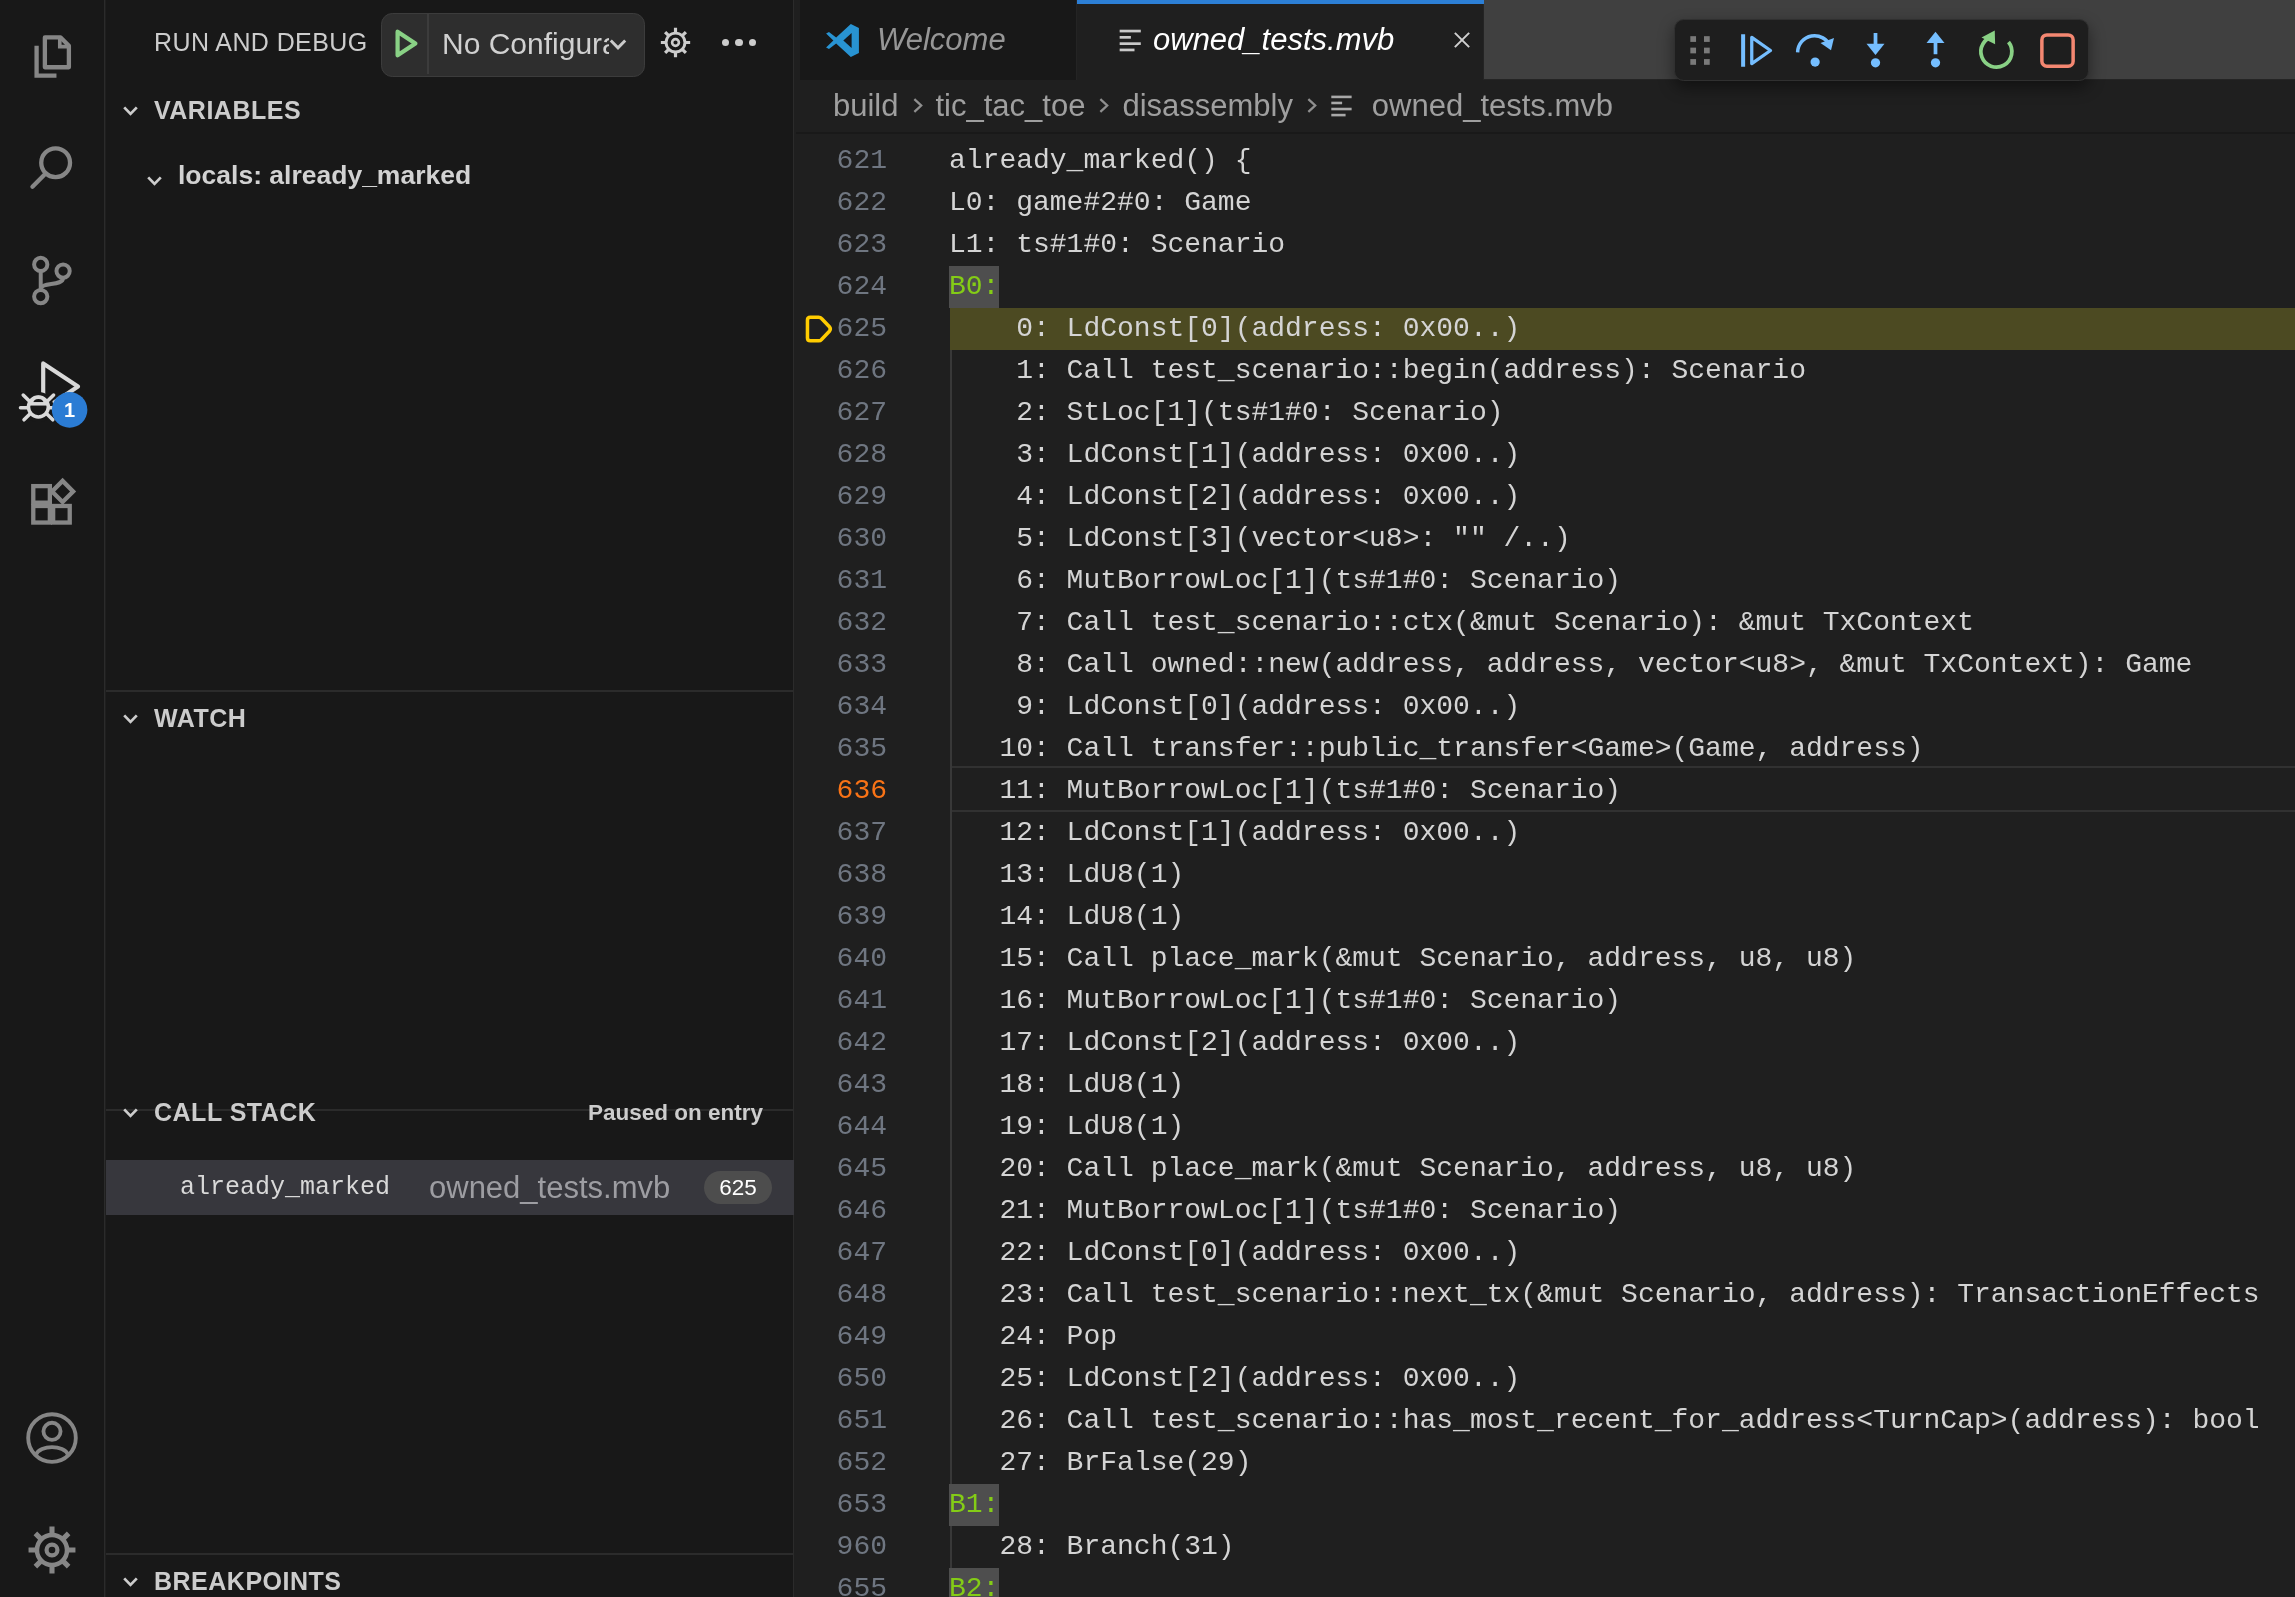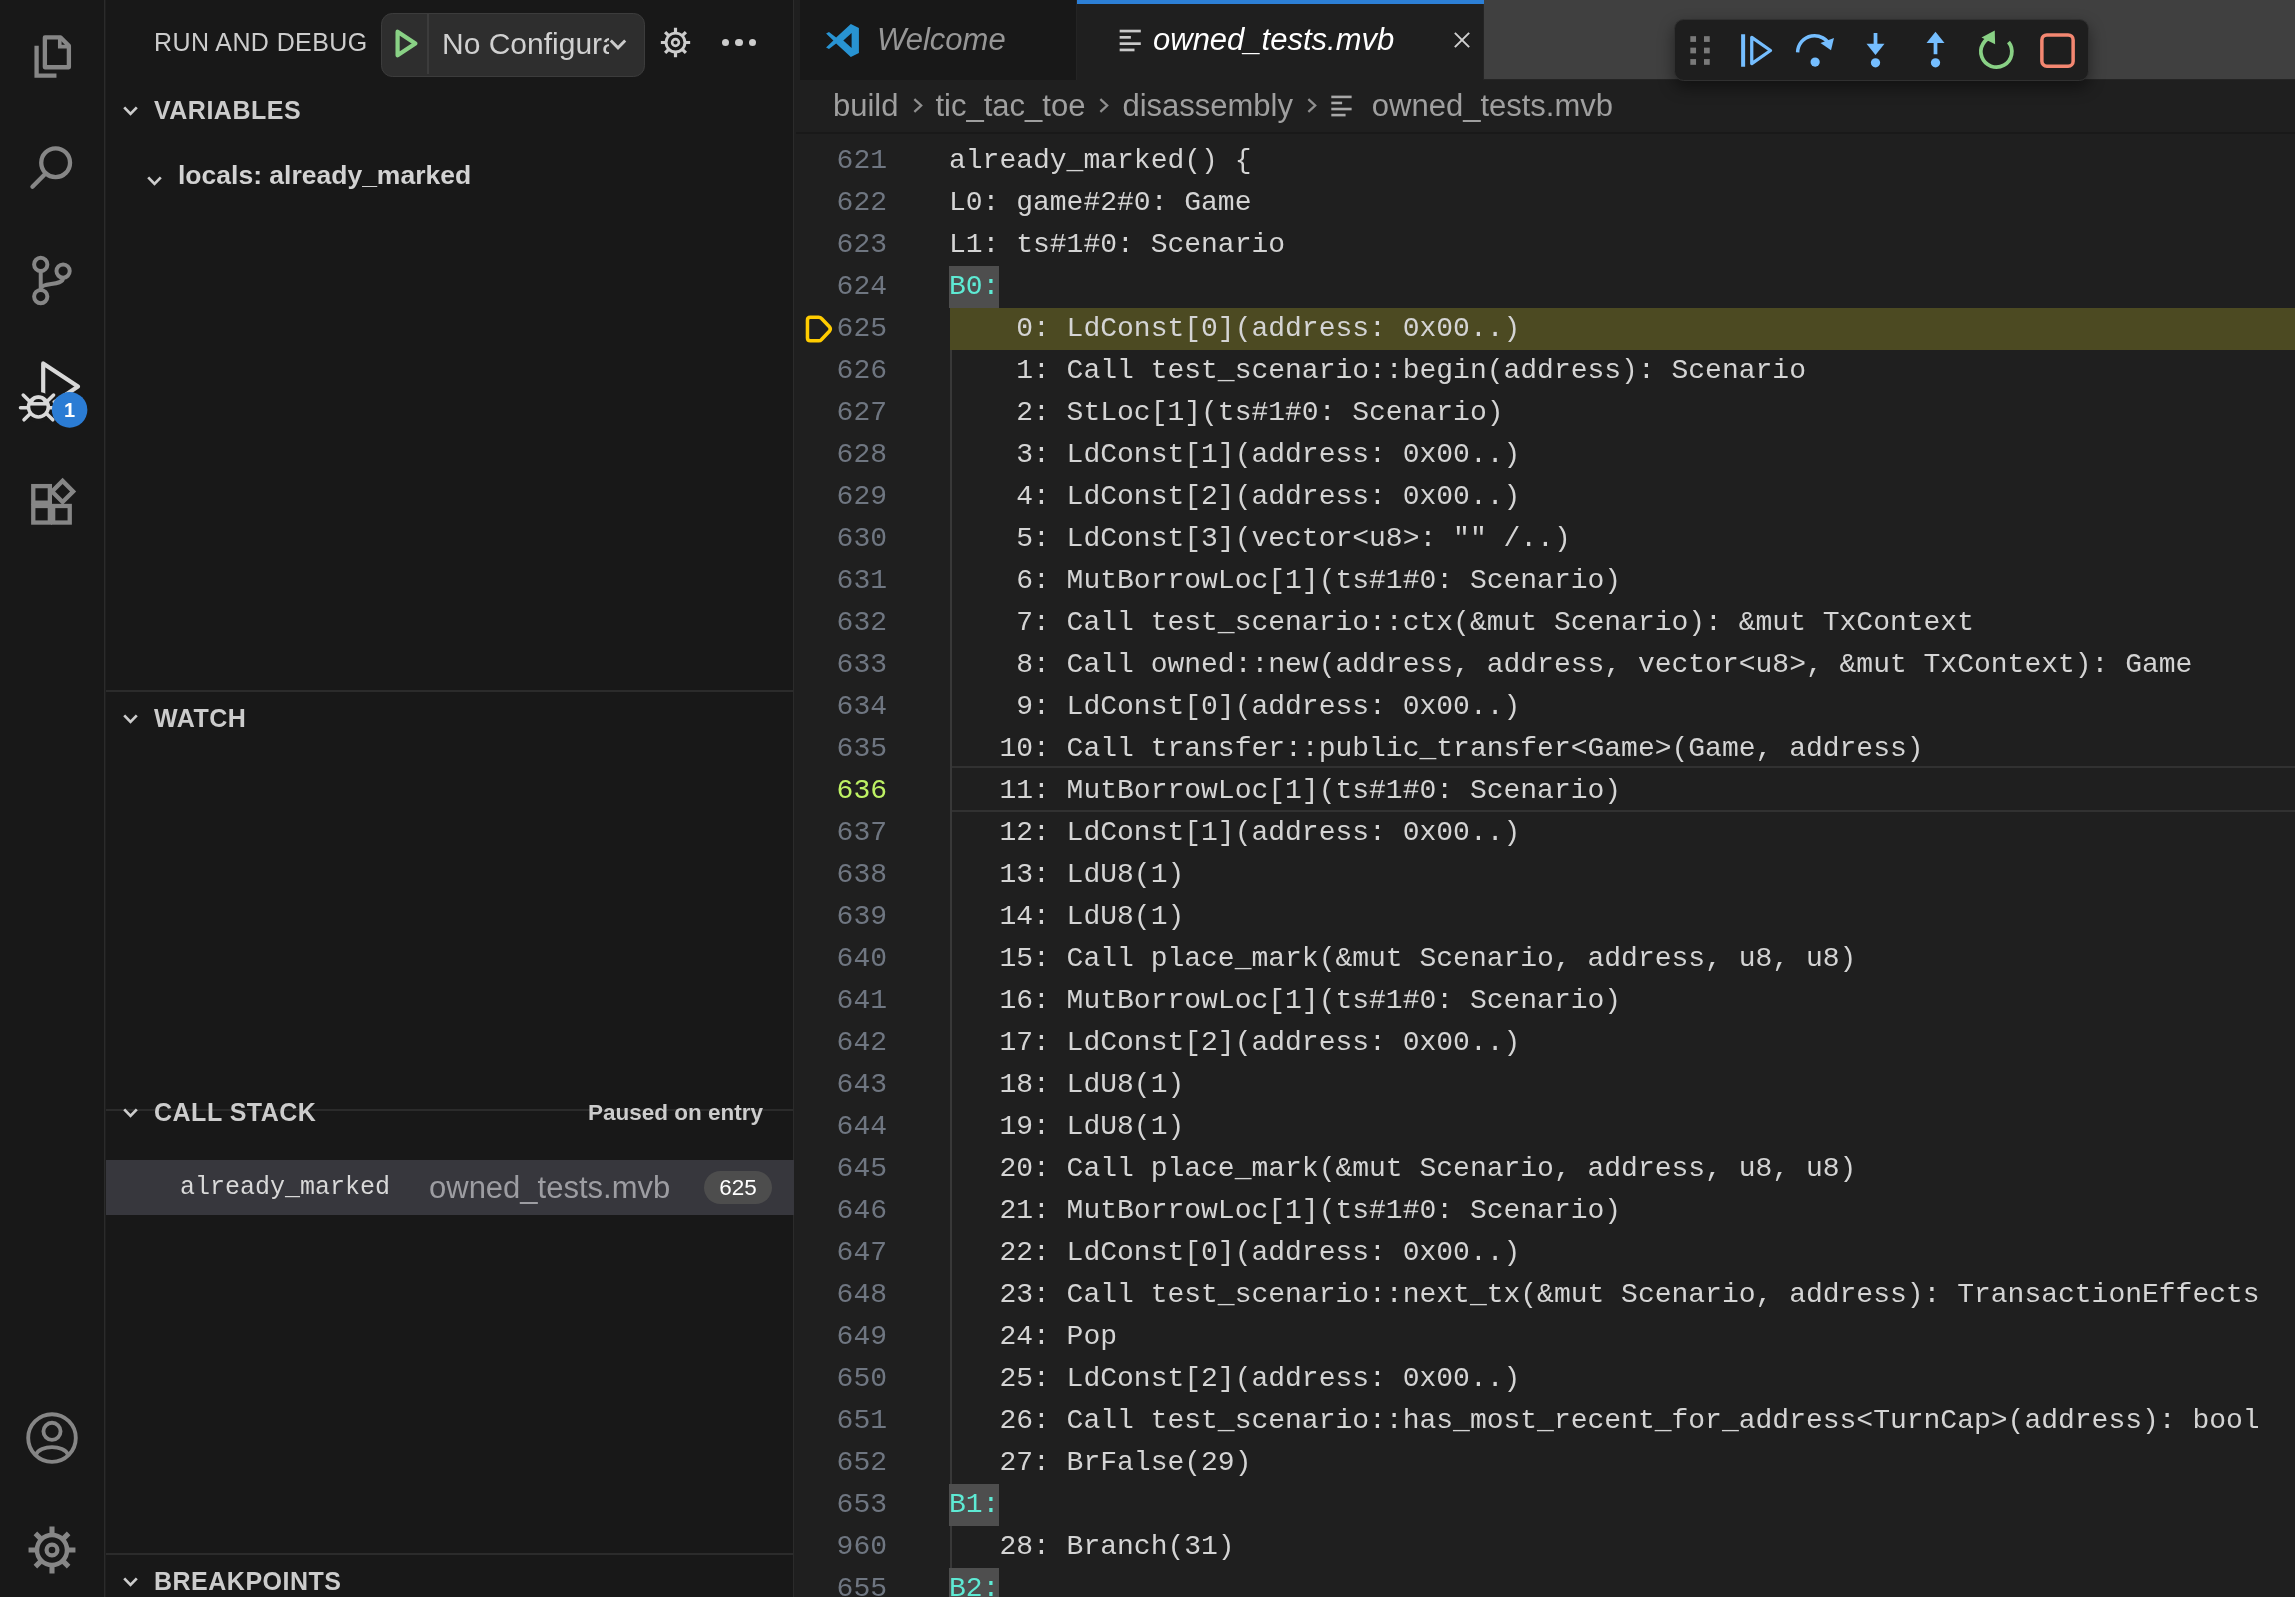--- a/index.html
+++ b/index.html
@@ -47,25 +47,25 @@
 
 #dbgbar { position:absolute; left:878px; top:19.3px; width:415px; height:62px;
   background:#1e1e1e; border:1.6px solid #303030; border-radius:9.7px;
   box-shadow:0 6.4px 16px rgba(0,0,0,0.45); display:flex; align-items:center; }
 #dbgbar > div { display:flex; align-items:center; justify-content:center; }
 
 
 #code-root { position:absolute; left:0; top:134px; width:1499px; height:1464px; }
 #gutter { position:absolute; left:0; top:6.4px; width:91px; text-align:right;
   font-family:"Liberation Mono",monospace; font-size:28px; line-height:42px; color:#6f7681; }
-#gutter .cur { color:#bef264; }
+#gutter .cur { color:#f97316; }
 #codelines { position:absolute; left:153px; top:6.4px; white-space:pre;
   font-family:"Liberation Mono",monospace; font-size:28px; line-height:42px; color:#d4d4d4; }
 .cl { height:42px; }
-.blabel { background:#4e4e4e; color:#5eead4; display:inline-block; height:42px; }
+.blabel { background:#4e4e4e; color:#84cc16; display:inline-block; height:42px; }
 </style>
 </head>
 <body>
 
 <div id="activitybar">
   <div class="ab-item" style="top:0">
       <svg width="53" height="53" viewBox="0 0 32 32" fill="none">
 <path d="M7 9.5 V27.5 H19" stroke="#868686" stroke-width="2.6"></path>
 <path d="M12 4.5 H21.5 L26.5 9.5 V22.5 H12 Z" fill="#181818" stroke="#868686" stroke-width="2.6" stroke-linejoin="round"></path>
 <path d="M21 5 V10 H26" stroke="#868686" stroke-width="2.2" fill="none"></path>

